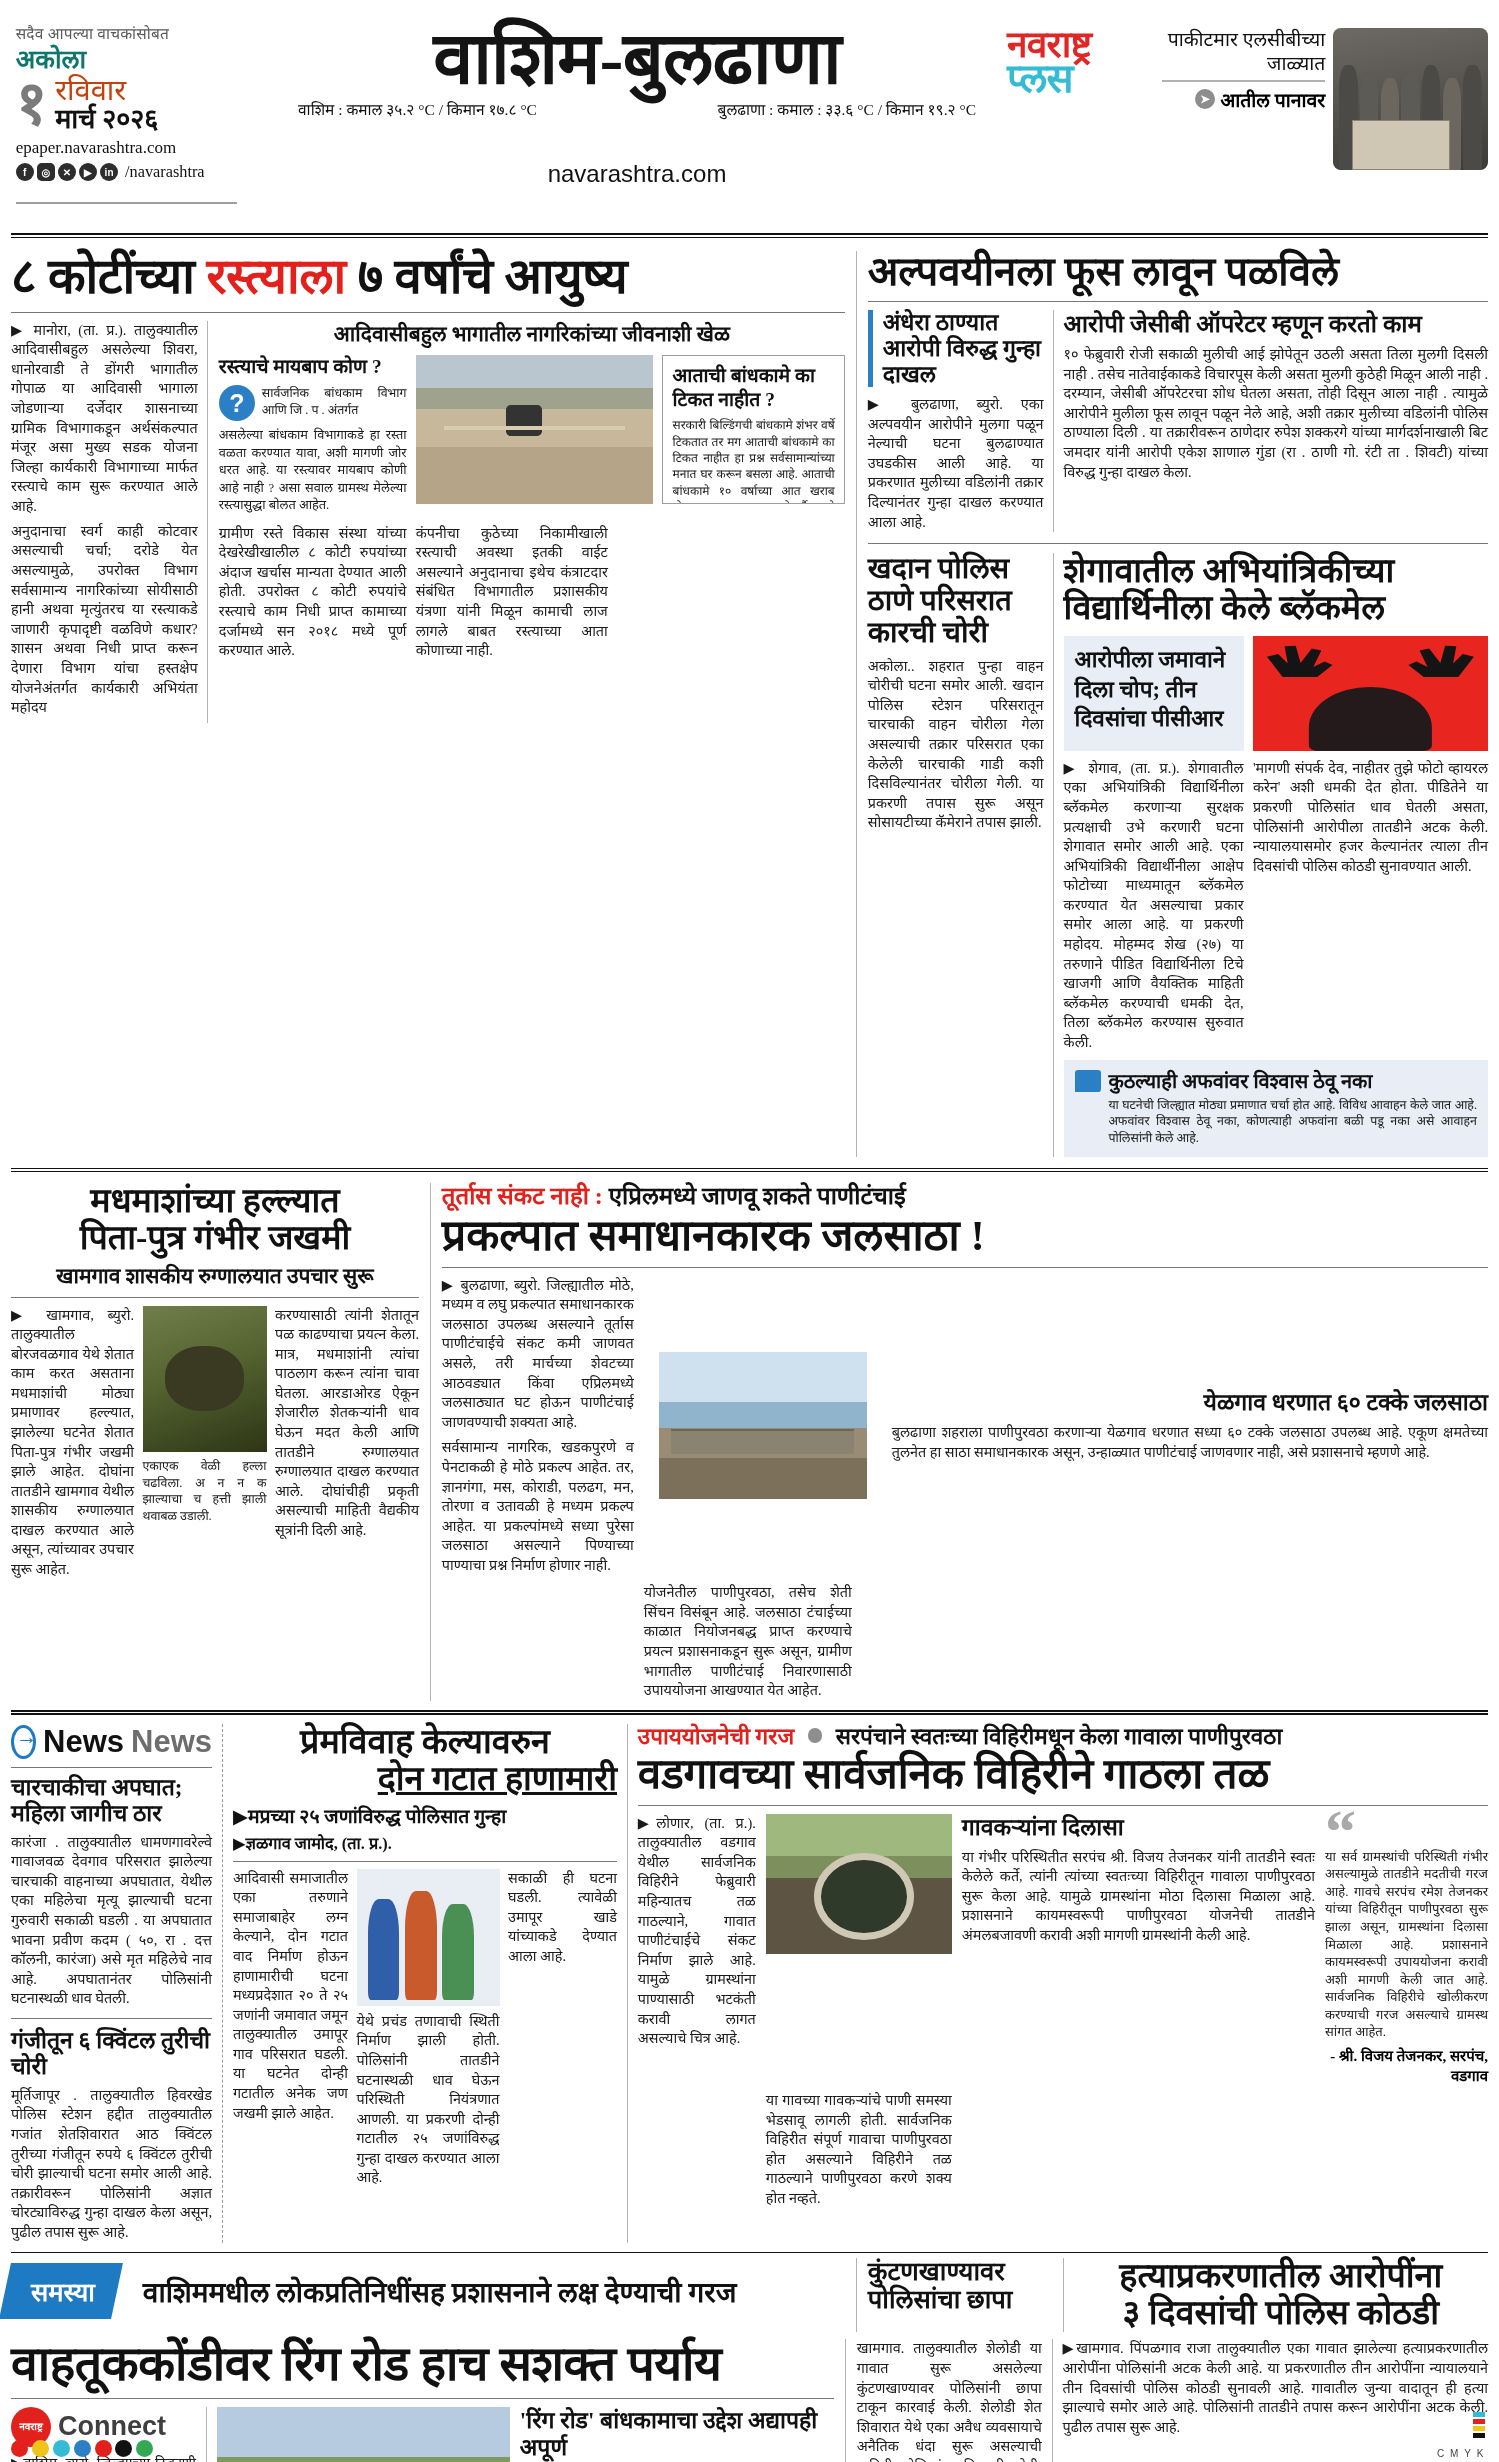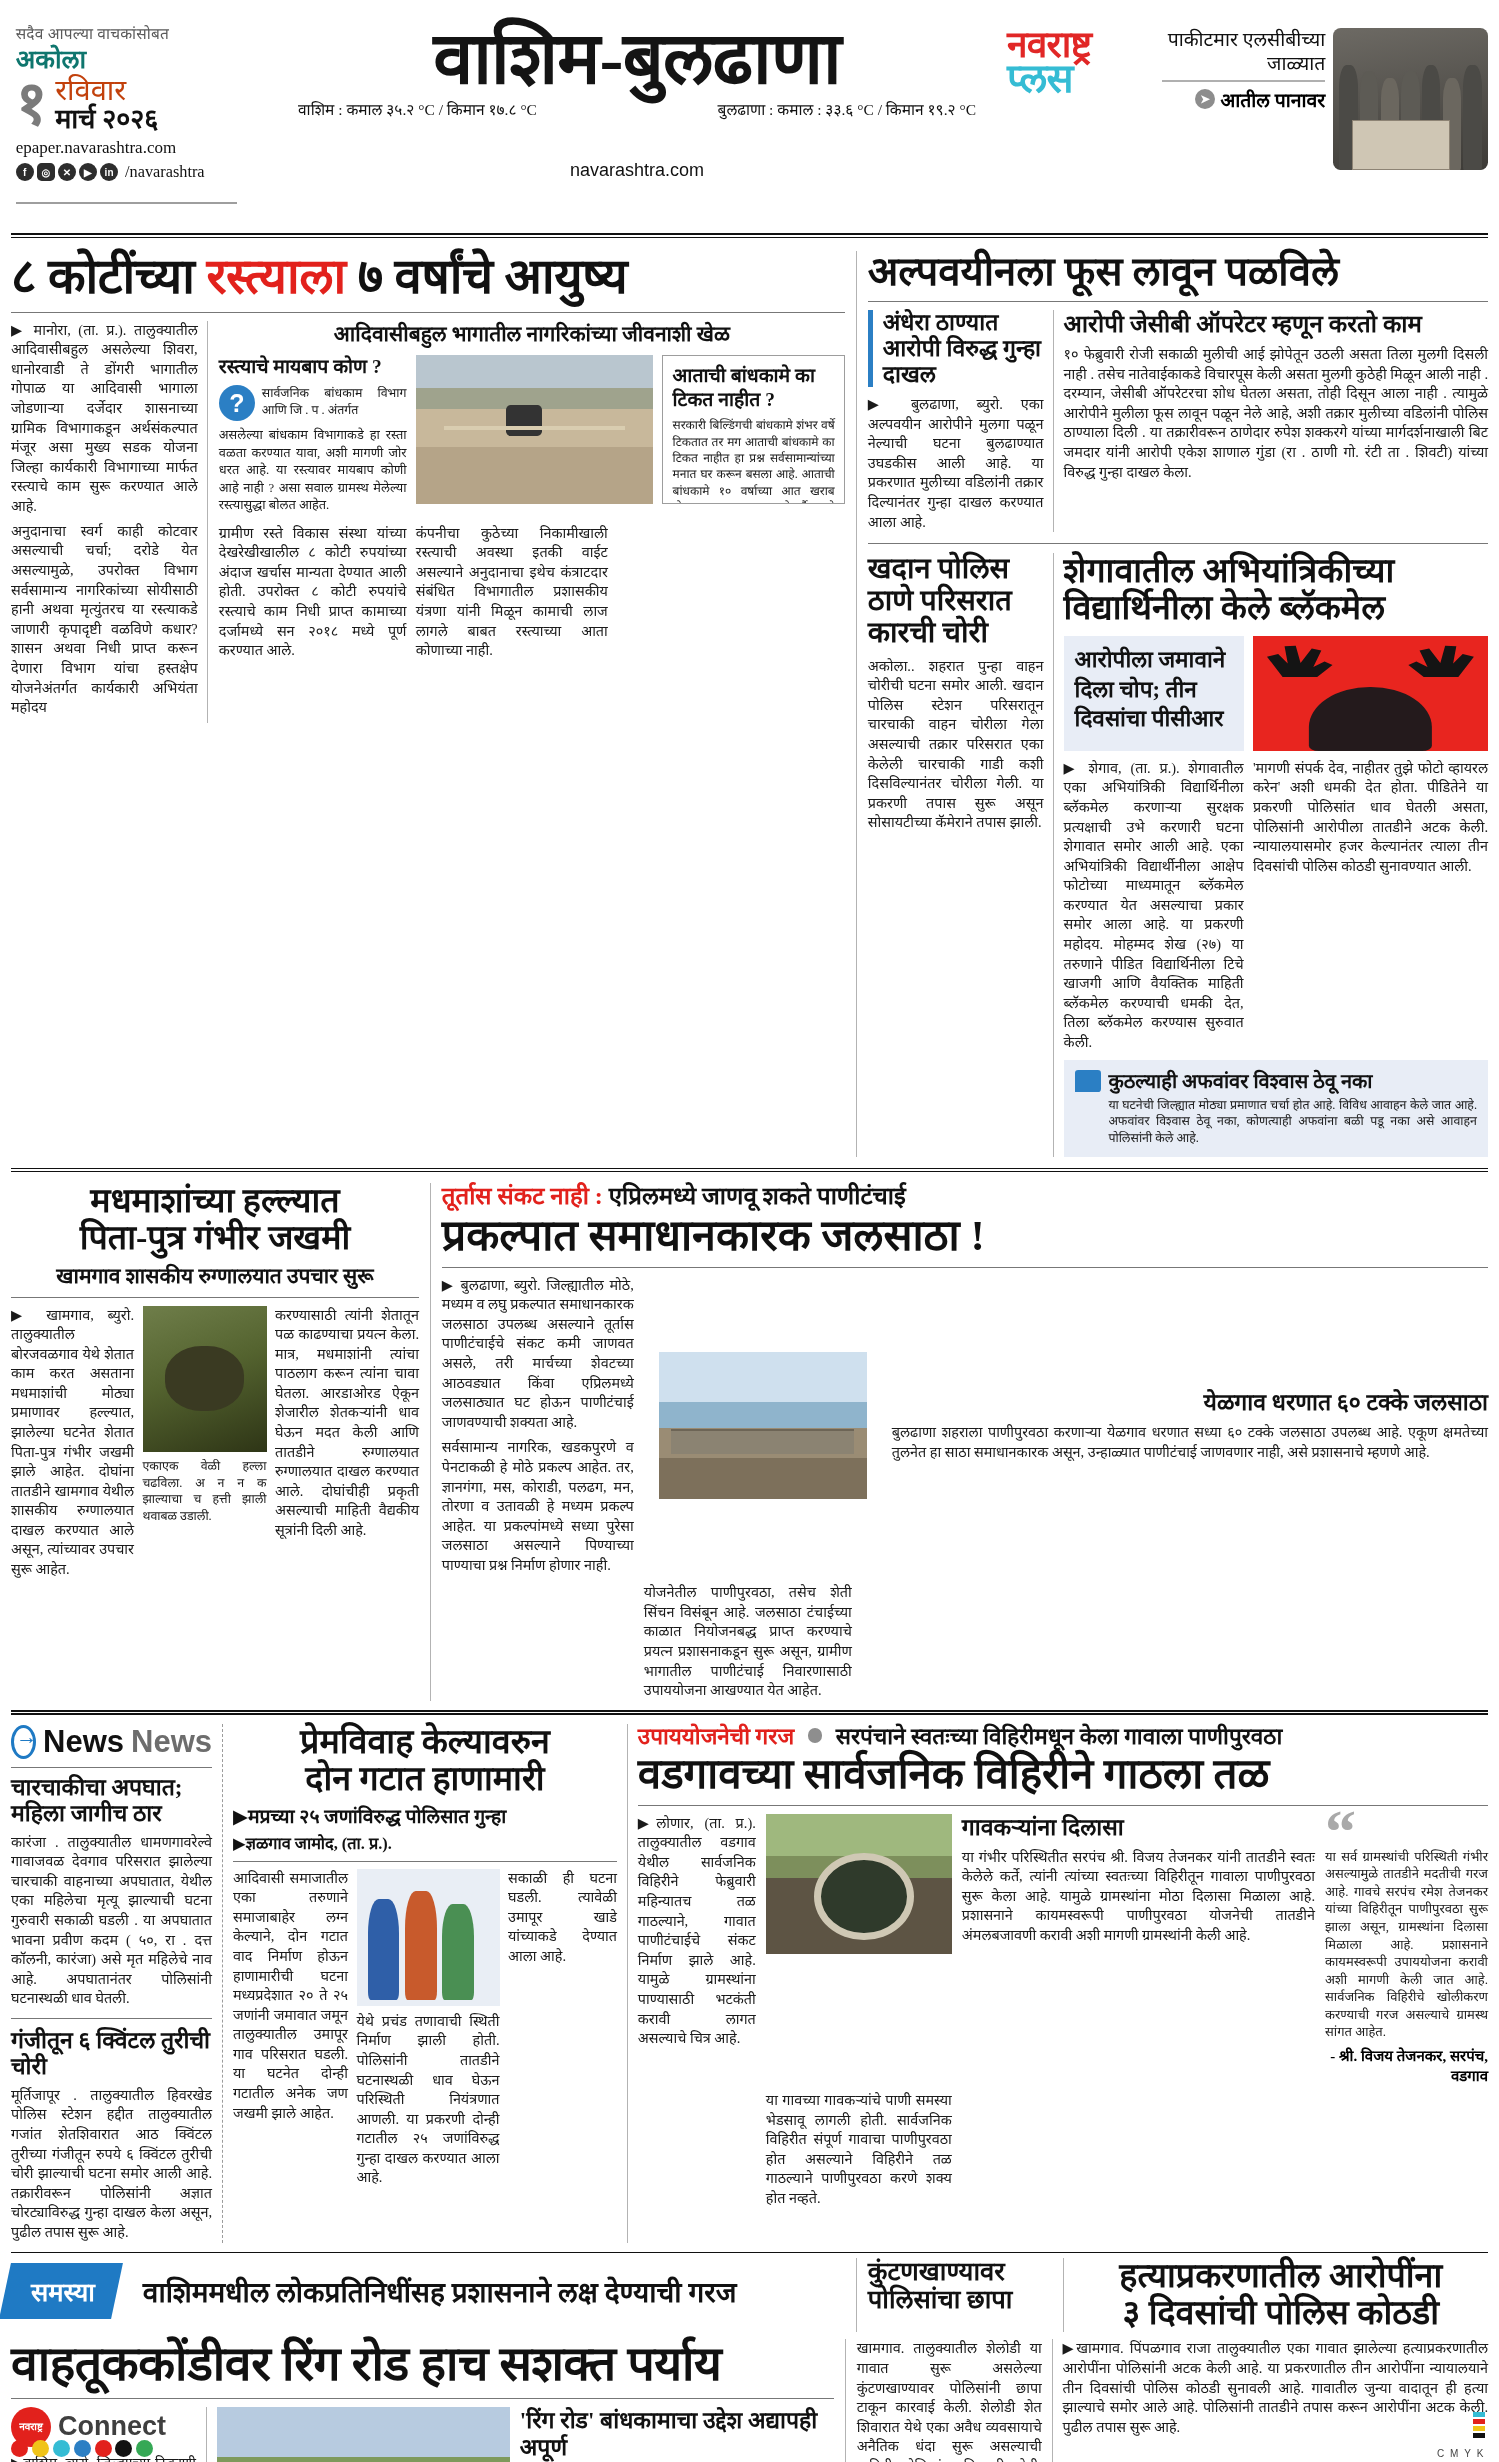--- a/index.html
+++ b/index.html
@@ -32,21 +32,21 @@
   .socials{display:flex;align-items:center;gap:3.1px;margin-top:3.9px;}
   .sic{width:18px;height:18px;border-radius:50%;background:#2d2d2d;color:#fff;display:flex;
        align-items:center;justify-content:center;font-size:10px;font-family:"Liberation Sans",sans-serif;font-weight:bold;}
   .sic.sq{border-radius:4.7px;}
   .handle{font-size:16.3px;color:#111;margin-left:3.9px;}
 
   .mh-mid{flex:1;text-align:center;padding-top:3.1px;position:relative;}
   .mh-title{font-size:72px;font-weight:bold;letter-spacing:-0.8px;color:#141414;line-height:.95;
             font-family:"Liberation Serif",serif;}
   .mh-weather{display:flex;justify-content:space-between;padding:4.7px 31px 0 31px;font-size:15.5px;color:#111;}
-  .mh-site{text-align:center;font-size:18px;color:#111;margin-top:40px;font-family:"Liberation Sans",sans-serif;}
+  .mh-site{text-align:center;font-size:24px;color:#111;margin-top:40px;font-family:"Liberation Sans",sans-serif;}
 
   .mh-right{width:481px;display:flex;align-items:flex-start;gap:7.8px;padding-top:6.2px;}
   .plus-logo{width:147px;text-align:left;}
   .plus-red{font-size:37px;font-weight:bold;color:#e12726;line-height:.9;letter-spacing:-0.8px;}
   .plus-cy{font-size:40px;font-weight:bold;color:#35bcd4;line-height:.9;letter-spacing:-0.8px;}
   .teaser{flex:1;text-align:right;}
   .teaser-txt{font-size:19.4px;line-height:1.22;color:#111;}
   .teaser-rule{height:1.6px;background:#b0b0b0;margin:4.7px 0 3.9px auto;width:100%;}
   .teaser-more{display:flex;align-items:center;justify-content:flex-end;gap:5.4px;font-size:19.4px;font-weight:bold;}
   .arrow-circ{width:20px;height:20px;border-radius:50%;background:#8d8d8d;color:#fff;font-size:11.6px;
@@ -386,21 +386,21 @@
       <div class="body" style="margin-top:6.2px;">कारंजा . तालुक्यातील धामणगावरेल्वे गावाजवळ देवगाव परिसरात झालेल्या चारचाकी वाहनाच्या अपघातात, येथील एका महिलेचा मृत्यू झाल्याची घटना गुरुवारी सकाळी घडली . या अपघातात भावना प्रवीण कदम ( ५०, रा . दत्त कॉलनी, कारंजा) असे मृत महिलेचे नाव आहे. अपघातानंतर पोलिसांनी घटनास्थळी धाव घेतली.</div>
       <div class="hr-thin" style="margin:9.3px 0;"></div>
       <div class="h-sm dev">गंजीतून ६ क्विंटल तुरीची चोरी</div>
       <div class="body" style="margin-top:6.2px;">मूर्तिजापूर . तालुक्यातील हिवरखेड पोलिस स्टेशन हद्दीत तालुक्यातील गजांत शेतशिवारात आठ क्विंटल तुरीच्या गंजीतून रुपये ६ क्विंटल तुरीची चोरी झाल्याची घटना समोर आली आहे. तक्रारीवरून पोलिसांनी अज्ञात चोरट्याविरुद्ध गुन्हा दाखल केला असून, पुढील तपास सुरू आहे.</div>
     </div>
 
     <div class="vline-d"></div>
 
     <div class="col" style="width:404px;padding:0 10px;box-sizing:border-box;">
       <div class="h-lg dev" style="text-align:center;">प्रेमविवाह केल्यावरुन</div>
-      <div class="h-lg dev" style="text-align:center;">दोन गटात हाणामारी</div>
+      <div class="h-lg dev" style="text-align:right;text-decoration:underline;">दोन गटात हाणामारी</div>
       <div class="deck dev" style="margin-top:7px;">▶मप्रच्या २५ जणांविरुद्ध पोलिसात गुन्हा</div>
       <div class="deck dev" style="margin-top:4.7px;font-size:16.3px;">▶ज्ञळगाव जामोद, (ता. प्र.).</div>
       <div class="hr-thin" style="margin:7px 0;"></div>
       <div class="row" style="gap:8.5px;">
         <div class="body" style="width:115px;">आदिवासी समाजातील एका तरुणाने समाजाबाहेर लग्न केल्याने, दोन गटात वाद निर्माण होऊन हाणामारीची घटना मध्यप्रदेशात २० ते २५ जणांनी जमावात जमून तालुक्यातील उमापूर गाव परिसरात घडली. या घटनेत दोन्ही गटातील अनेक जण जखमी झाले आहेत.</div>
         <div class="col" style="flex:1;">
           <div class="ph fight" style="height:137px;width:100%;">
             <div style="position:absolute;left:8%;bottom:4%;width:22%;height:74%;background:#2f5fa8;border-radius:34% 34% 8% 8%;"></div>
             <div style="position:absolute;left:34%;bottom:4%;width:22%;height:80%;background:#c85a2c;border-radius:34% 34% 8% 8%;"></div>
             <div style="position:absolute;left:60%;bottom:4%;width:22%;height:70%;background:#4a8f53;border-radius:34% 34% 8% 8%;"></div>

